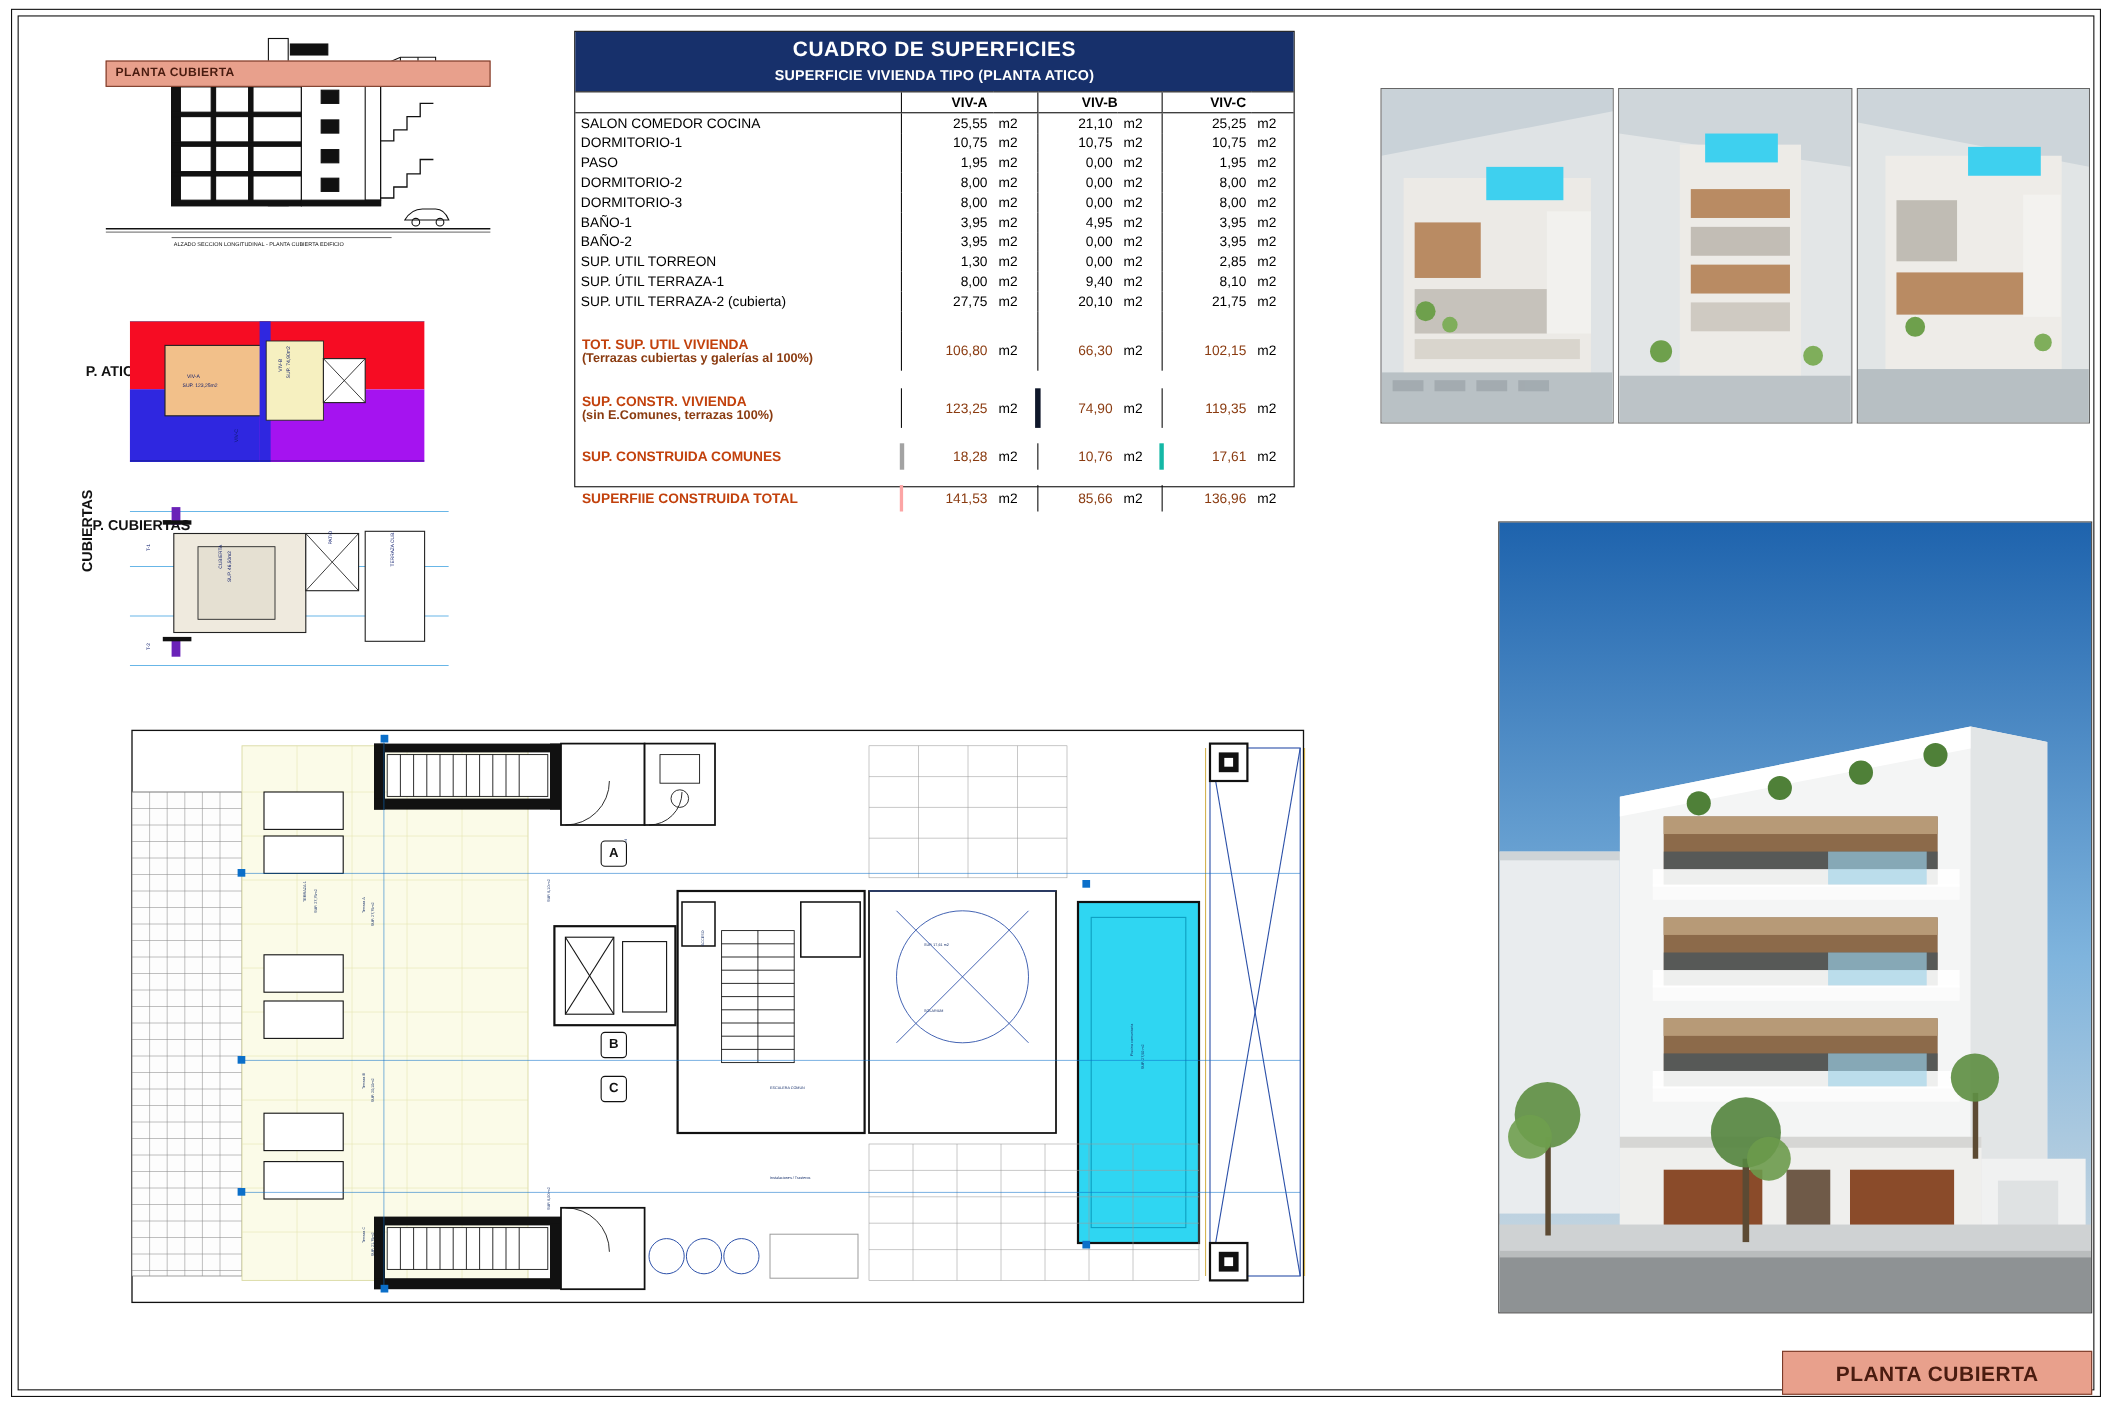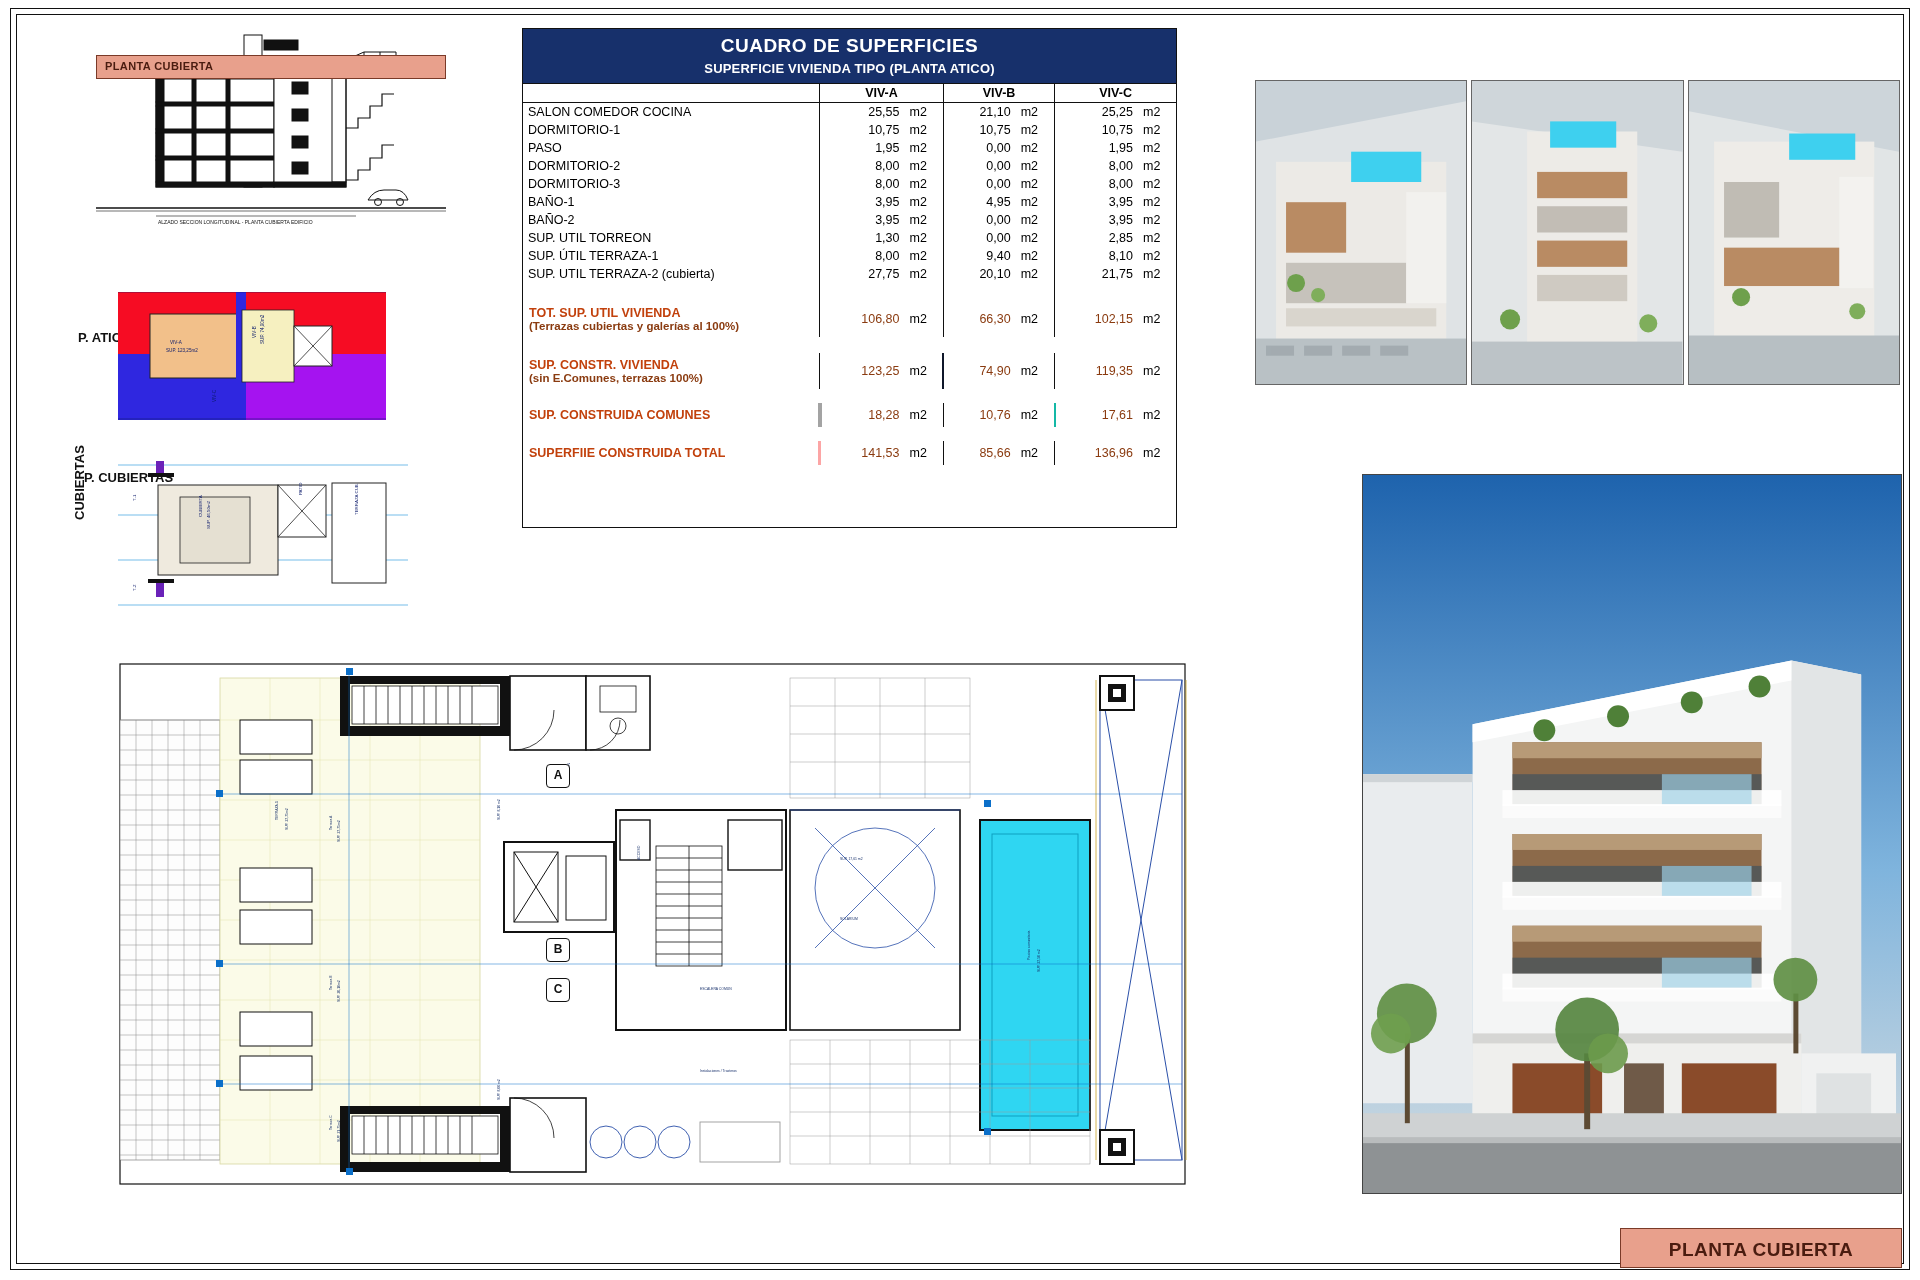--- a/index.html
+++ b/index.html
@@ -25,21 +25,21 @@
   }
 
   
   .atico-box{position:absolute;left:118px;top:292px;width:268px;height:128px;}
   .atico-lbl{position:absolute;left:78px;top:330px;font-size:13px;font-weight:bold;color:#111;}
   .cub-lbl{position:absolute;left:84px;top:470px;font-size:13px;font-weight:bold;color:#111;}
   .cub-lbl2{position:absolute;left:72px;top:520px;font-size:13px;font-weight:bold;color:#111;transform:rotate(-90deg);transform-origin:left top;}
   .cub-box{position:absolute;left:118px;top:455px;width:290px;height:155px;}
 
   
-  .table-wrap{position:absolute;left:522px;top:28px;width:655px;height:500px;border:1px solid #111;box-sizing:border-box;background:#fff;}
+  .table-wrap{position:absolute;left:522px;top:28px;width:655px;height:415px;border:1px solid #111;box-sizing:border-box;background:#fff;}
   .tbl-header{background:#17306b;color:#fff;text-align:center;padding:6px 0 2px;}
   .tbl-title{font-size:19px;font-weight:bold;letter-spacing:.5px;}
   .tbl-sub{font-size:13px;font-weight:bold;padding:4px 0 5px;letter-spacing:.2px;}
   table.surf{width:100%;border-collapse:collapse;font-size:12.5px;}
   table.surf td{padding:2px 5px;border:0;}
   table.surf tr.colh td{font-weight:bold;text-align:center;border-bottom:1px solid #111;border-top:1px solid #111;}
   .cell-num{text-align:right;padding-right:4px;}
   .cell-u{text-align:left;width:28px;padding-left:2px;}
   .rowline td{border-bottom:1px solid #9a9a9a;}
   .vsep{border-left:1px solid #111 !important;}
@@ -339,39 +339,39 @@
             <td colspan="6"></td>
           </tr>
 
       <tr class="boxrow">
         <td style="padding:5px 6px">
           <div class="sum-lbl">SUP. CONSTR. VIVIENDA</div>
           <div class="sum-sub">(sin E.Comunes, terrazas 100%)</div>
         </td>
         <td class="sum-val boxval" style="border-left:1px solid #111">123,25</td>
         <td class="cell-u boxval" style="border-left:0">m2</td>
-        <td class="sum-val boxval" style="border-left:2px solid #0f172a">74,90</td>
+        <td class="sum-val boxval" style="border-left:5px solid #0f172a">74,90</td>
         <td class="cell-u boxval" style="border-left:0">m2</td>
         <td class="sum-val boxval" style="border-left:1px solid #111">119,35</td>
         <td class="cell-u boxval" style="border-left:0">m2</td>
       </tr>
       <tr>
             <td style="height:10px"></td>
             <td colspan="6"></td>
           </tr>
 
       <tr class="boxrow">
         <td style="padding:5px 6px">
           <div class="sum-lbl">SUP. CONSTRUIDA COMUNES</div>
         </td>
         <td class="sum-val boxval" style="border-left:4px solid #a3a3a3">18,28</td>
         <td class="cell-u boxval" style="border-left:0">m2</td>
         <td class="sum-val boxval" style="border-left:1px solid #111">10,76</td>
         <td class="cell-u boxval" style="border-left:0">m2</td>
-        <td class="sum-val boxval" style="border-left:2px solid #14b8a6">17,61</td>
+        <td class="sum-val boxval" style="border-left:4px solid #14b8a6">17,61</td>
         <td class="cell-u boxval" style="border-left:0">m2</td>
       </tr>
       <tr>
             <td style="height:10px"></td>
             <td colspan="6"></td>
           </tr>
 
       <tr class="boxrow">
         <td style="padding:5px 6px">
           <div class="sum-lbl">SUPERFIIE CONSTRUIDA TOTAL</div>

